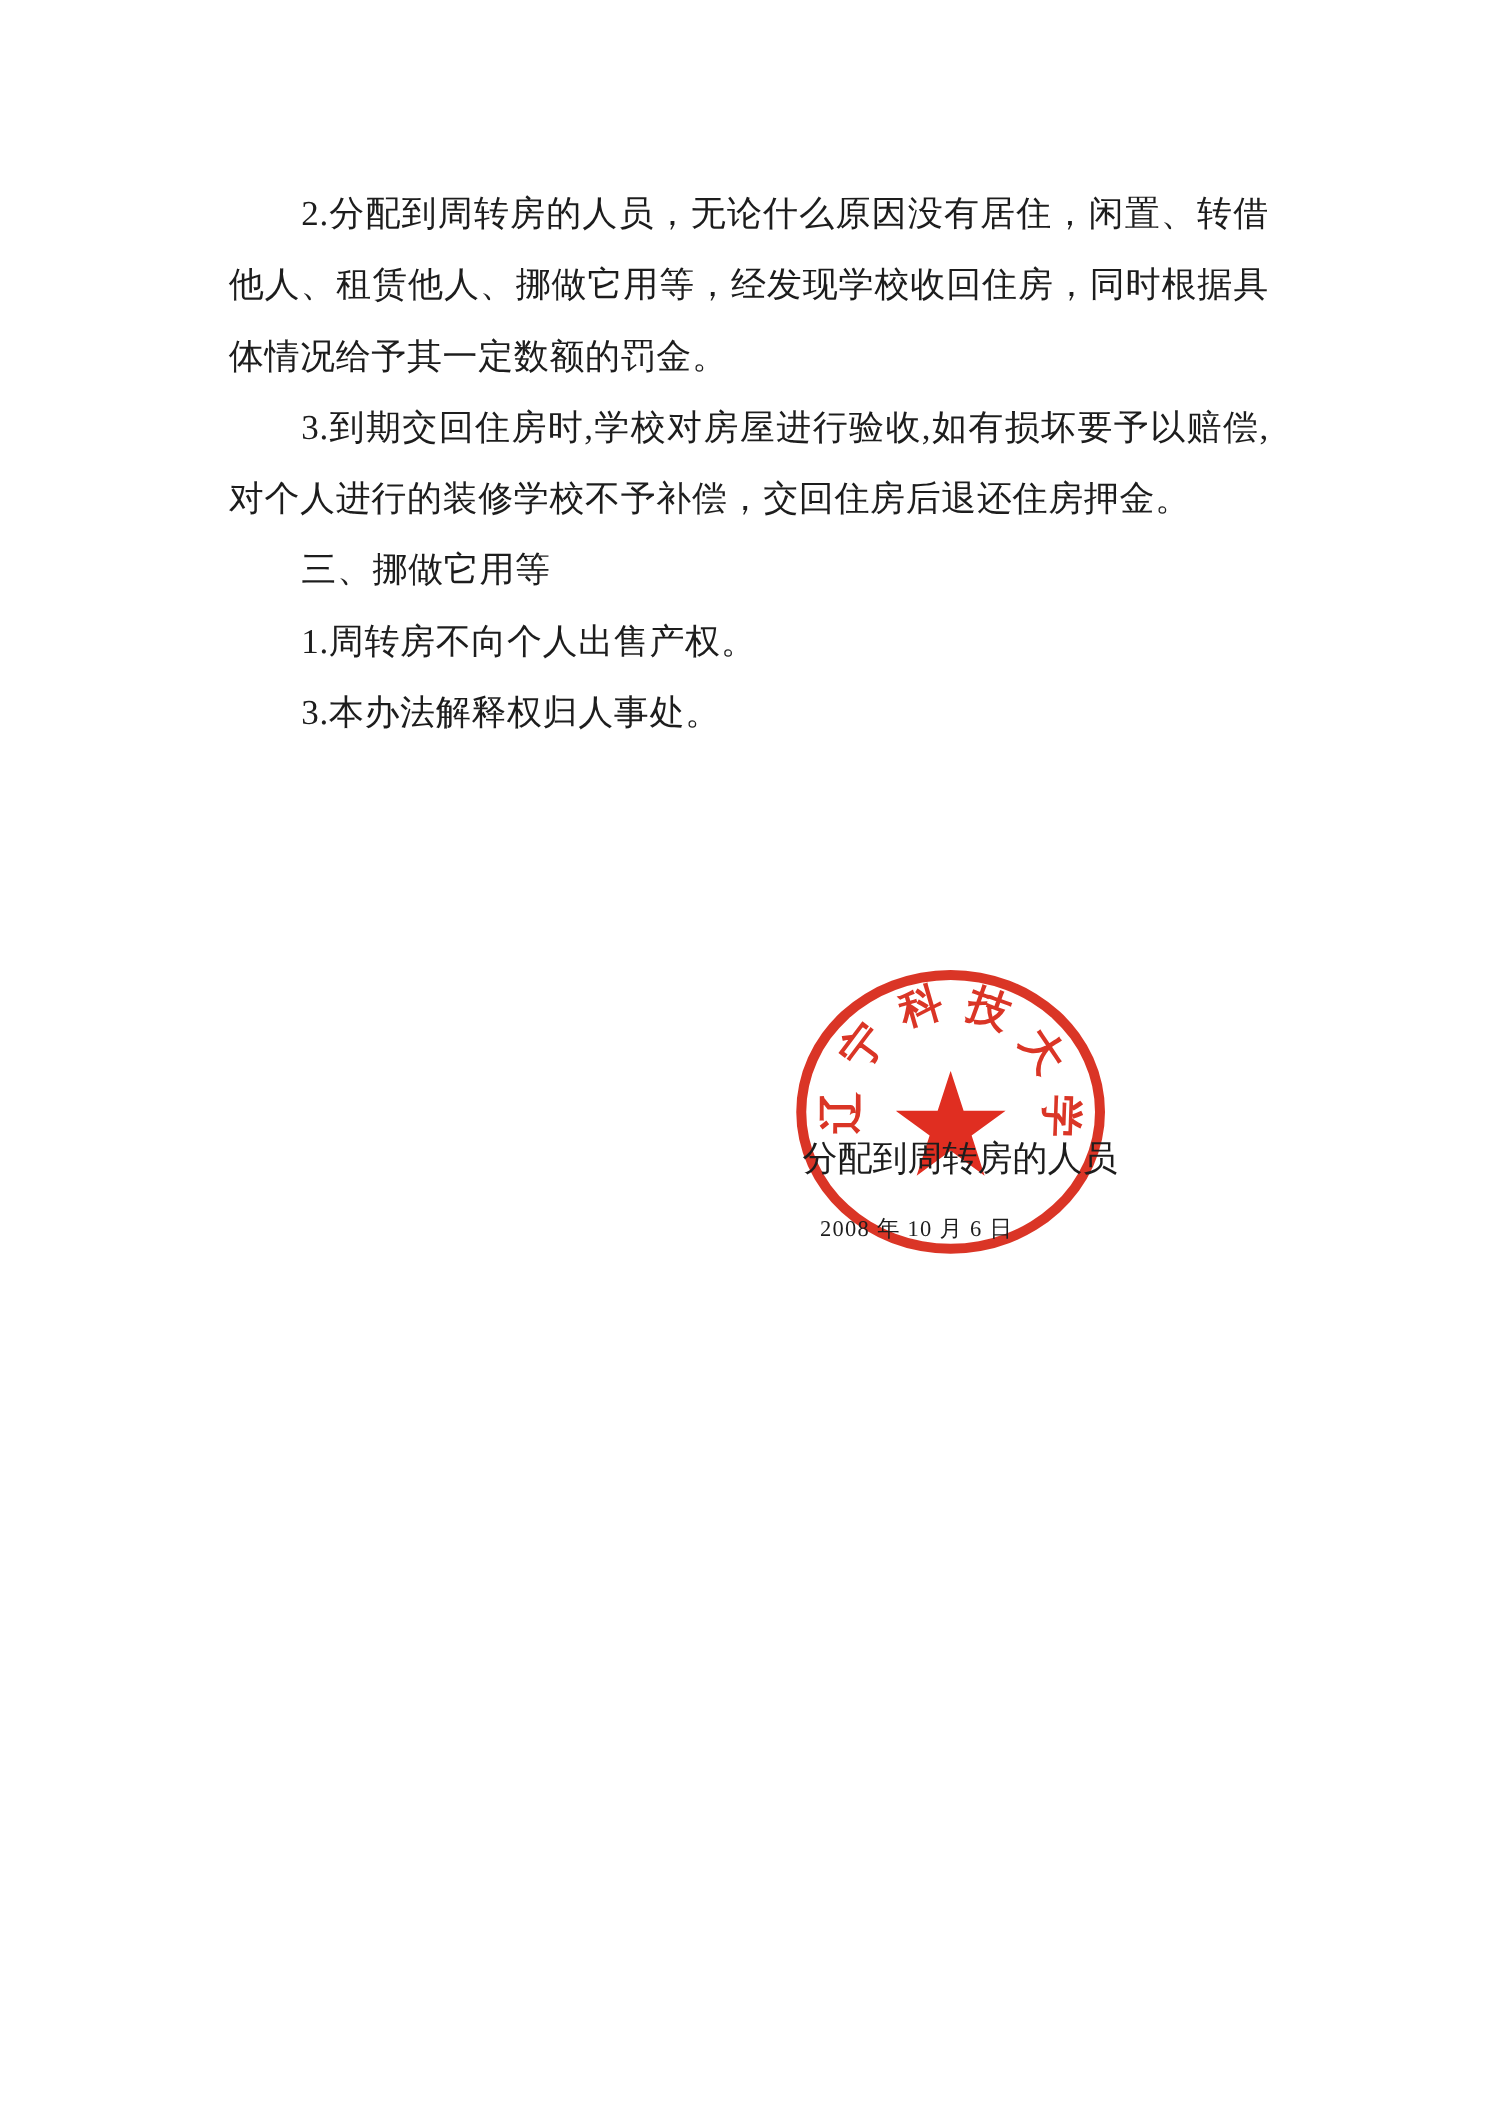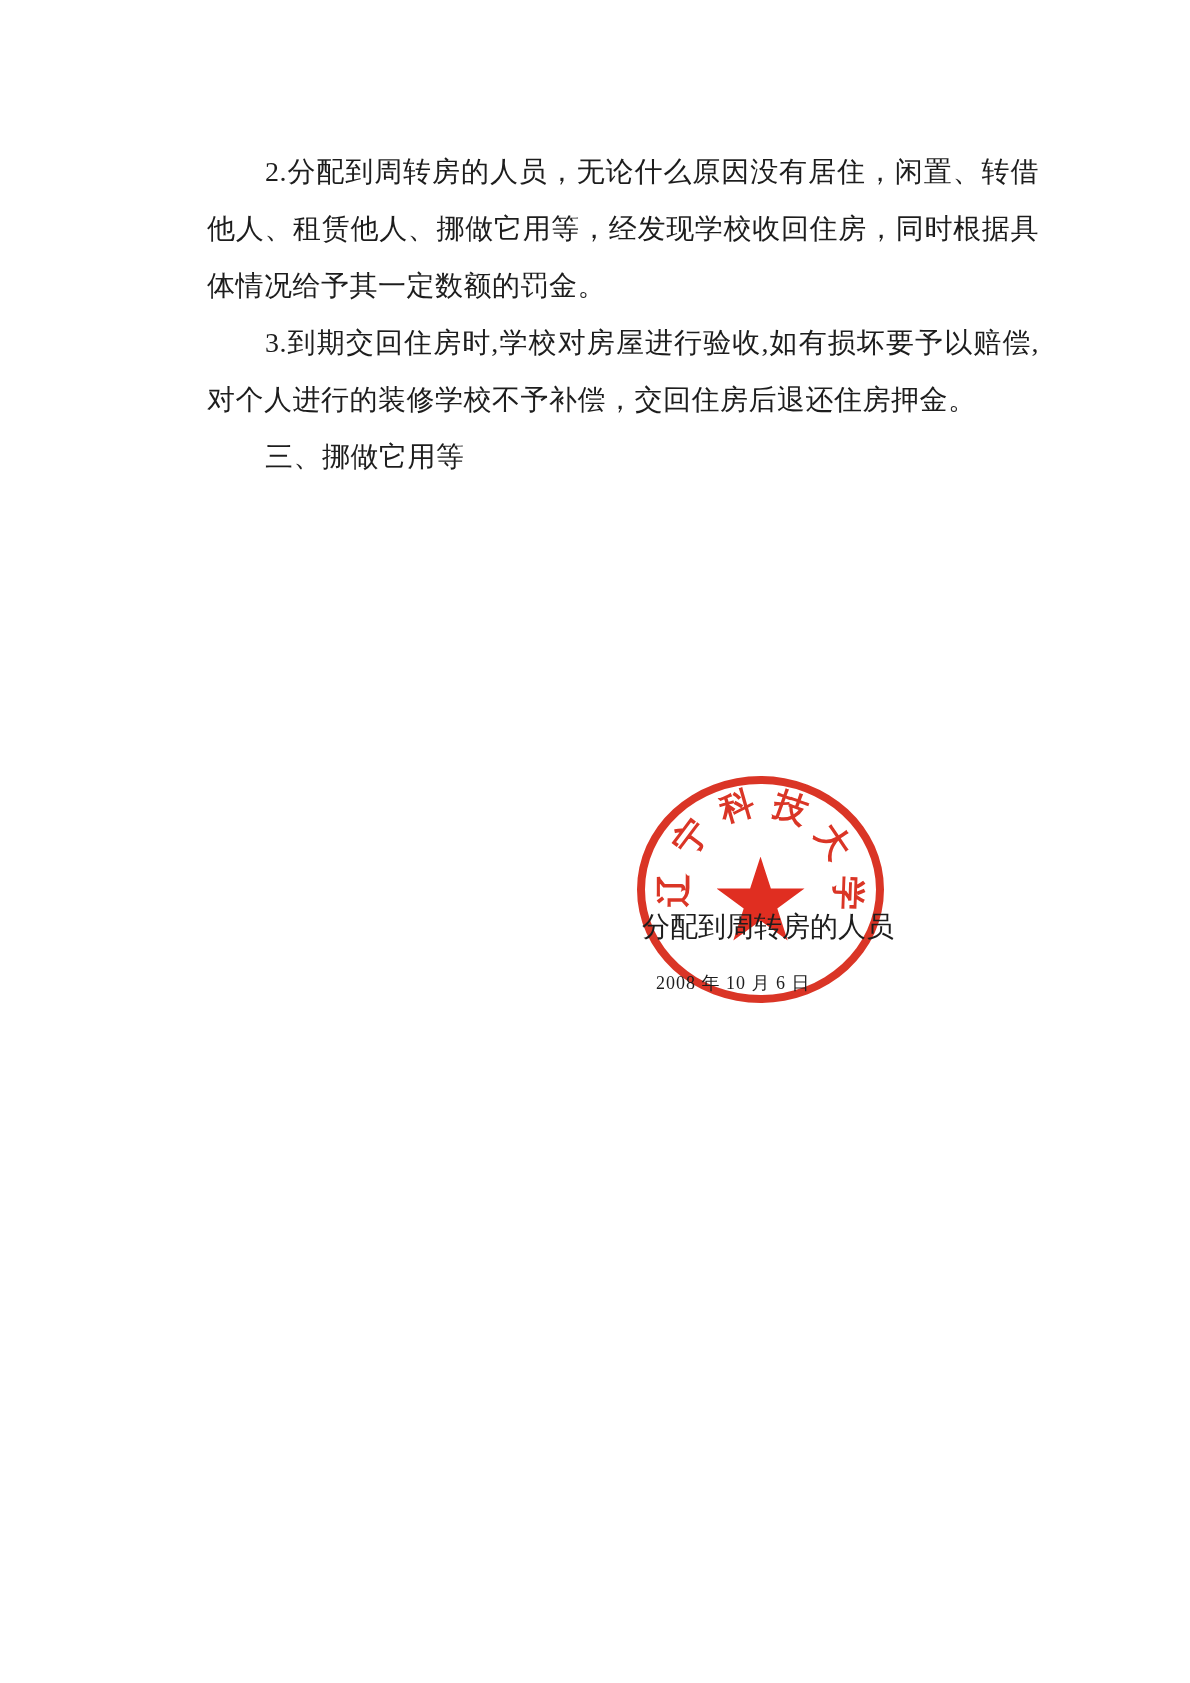--- a/index.html
+++ b/index.html
@@ -17,21 +17,21 @@
   .doc-text {
     position: absolute;
     left: 183px;
     top: 143px;
     width: 832px;
     font-size: 28px;
     line-height: 57px;
     letter-spacing: 0.5px;
     color: #1d1d1d;
   }
-  .doc-line { width: 100%; white-space: nowrap; margin-left: 24px; }
+  .doc-line { width: 100%; white-space: nowrap; }
   .doc-line.indent { text-indent: 58px; }
   .doc-line.justify { text-align: justify; text-align-last: justify; white-space: normal; }
 
   
   .sig-name {
     position: absolute;
     left: 642px;
     top: 908px;
     font-size: 28px;
     letter-spacing: 0px;
@@ -112,20 +112,22 @@
 
 <div class="page">
 
   <div class="doc-text">
     <div class="doc-line indent justify">2.分配到周转房的人员，无论什么原因没有居住，闲置、转借</div>
     <div class="doc-line justify">他人、租赁他人、挪做它用等，经发现学校收回住房，同时根据具</div>
     <div class="doc-line">体情况给予其一定数额的罚金。</div>
     <div class="doc-line indent justify">3.到期交回住房时,学校对房屋进行验收,如有损坏要予以赔偿,</div>
     <div class="doc-line">对个人进行的装修学校不予补偿，交回住房后退还住房押金。</div>
     <div class="doc-line indent">三、挪做它用等</div>
+    <div class="doc-line indent">1.周转房不向个人出售产权。</div>
+    <div class="doc-line indent">3.本办法解释权归人事处。</div>
   </div>
 
   <div class="seal">
     <div class="seal-ring"></div>
     <div class="seal-star"></div>
     <span class="seal-arc-char c0">辽</span>
     <span class="seal-arc-char c1">宁</span>
     <span class="seal-arc-char c2">科</span>
     <span class="seal-arc-char c3">技</span>
     <span class="seal-arc-char c4">大</span>

